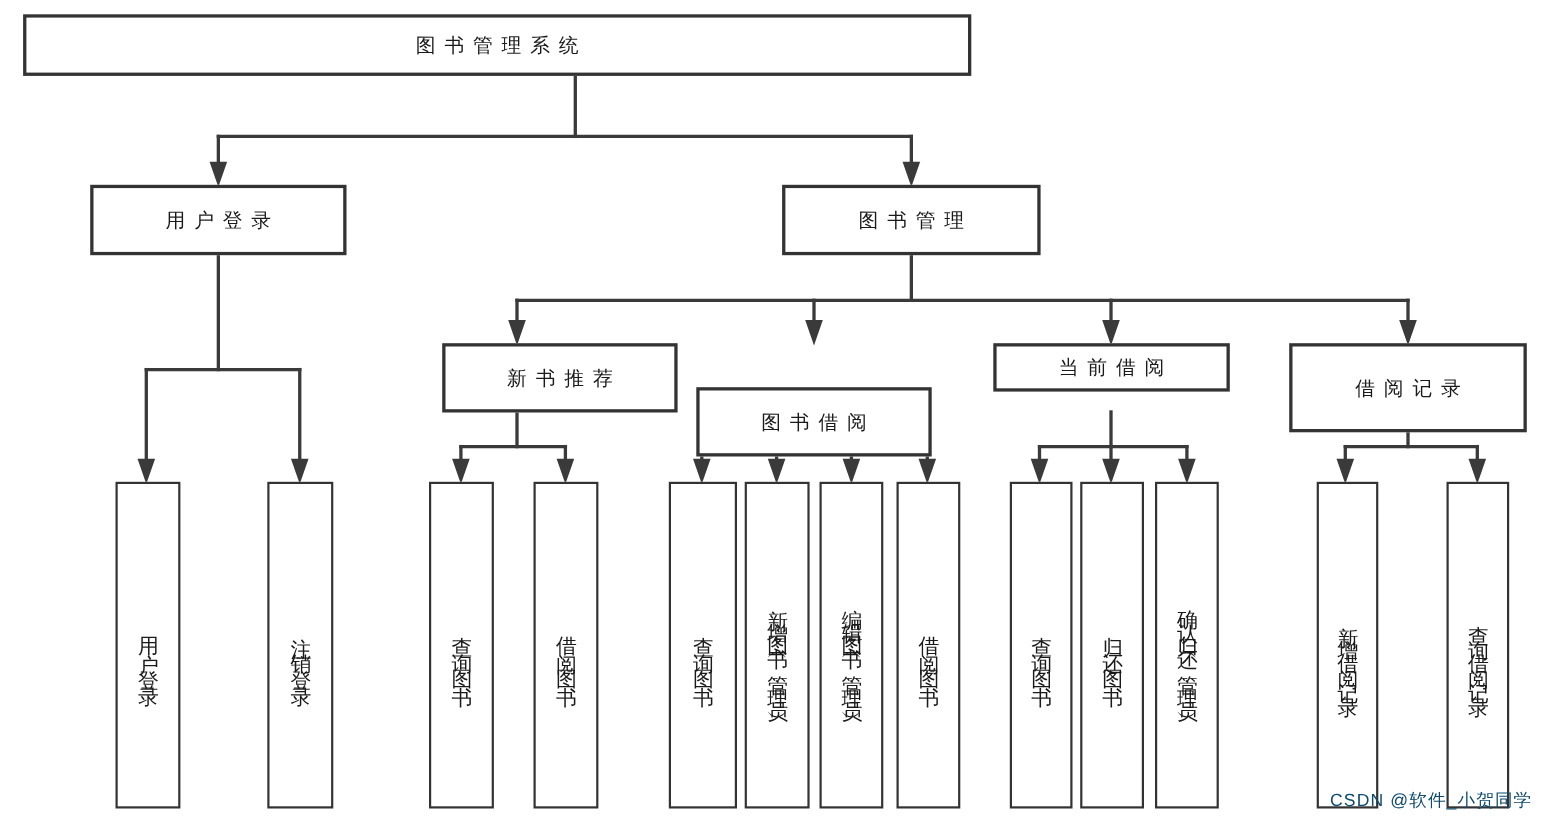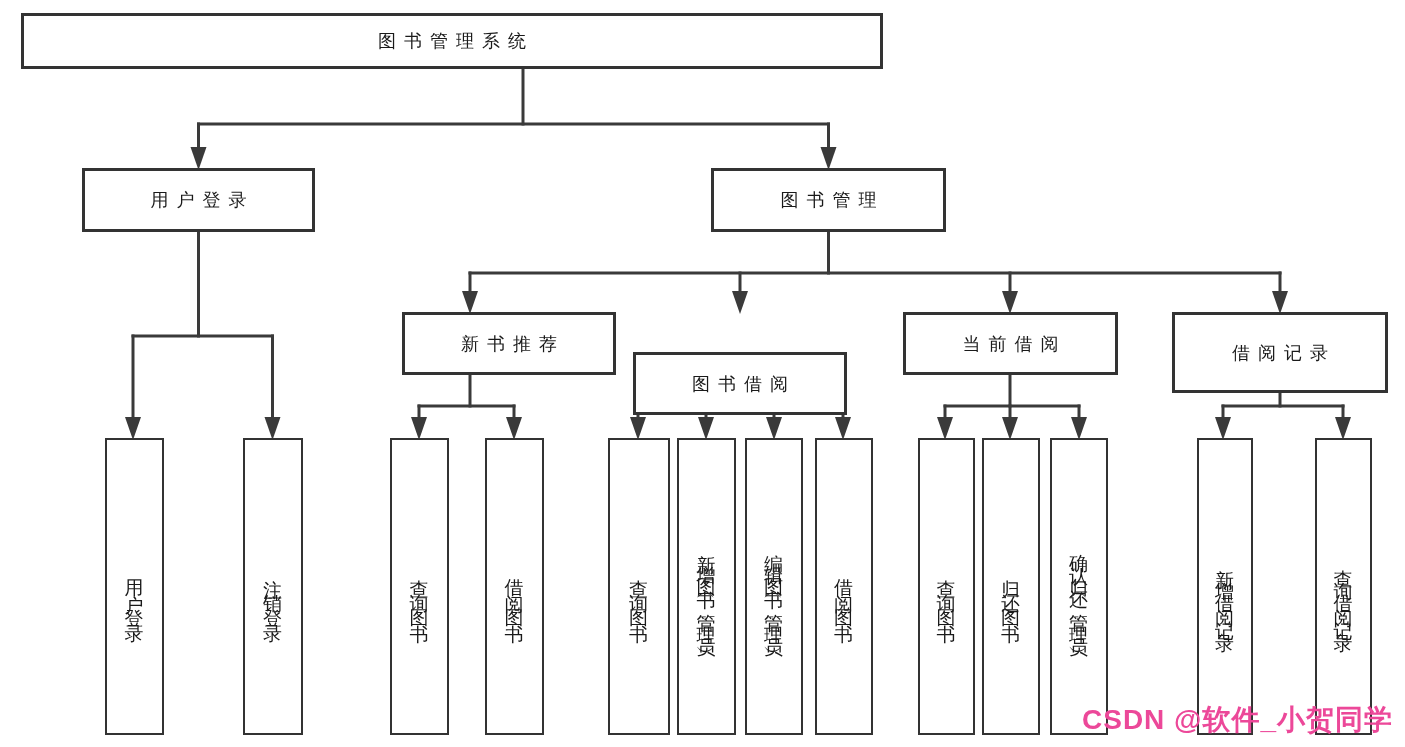--- a/index.html
+++ b/index.html
@@ -46,25 +46,24 @@
     line-height: 1;
     white-space: nowrap;
   }
   .ls15 { letter-spacing: 15px; margin-bottom: -15px; }
   .ls13 { letter-spacing: 13px; margin-bottom: -13px; }
   .ls12 { letter-spacing: 12px; margin-bottom: -12px; }
   .watermark {
     position: absolute;
     right: 12px;
     bottom: 8px;
-    font-size: 28px;
-    color: #ec4899;
+    font-size: 16px;
+    color: #0c4a6e;
     letter-spacing: 1px;
     white-space: nowrap;
-    font-weight: bold;
   }
 </style>
 </head>
 <body>
 
 <div class="canvas">
 
   <svg class="connectors" viewBox="0 0 1405 747" xmlns="http://www.w3.org/2000/svg">
     <g stroke="#3a3a3a" stroke-width="3" fill="none">
 
@@ -144,21 +143,21 @@
   <div class="box" style="left:711px; top:168px; width:235px; height:64px;">
     <span class="hlabel">图书管理</span>
   </div>
 
   <div class="box" style="left:363px; top:312px; width:214px; height:63px;margin-left:39px;">
     <span class="hlabel">新书推荐</span>
   </div>
   <div class="box" style="left:633px; top:312px; width:214px; height:63px;margin-top:40px;">
     <span class="hlabel">图书借阅</span>
   </div>
-  <div class="box" style="left:903px; top:312px; width:215px; height:63px;">
+  <div class="box" style="left:903px; top:312px; width:215px; height:44px;">
     <span class="hlabel">当前借阅</span>
   </div>
   <div class="box" style="left:1172px; top:312px; width:216px; height:81px;">
     <span class="hlabel">借阅记录</span>
   </div>
 
   <div class="box leaf" style="left:105px; top:438px; width:59px; height:297px;">
     <span class="vlabel ls15">用户登录</span>
   </div>
   <div class="box leaf" style="left:243px; top:438px; width:60px; height:297px;">

